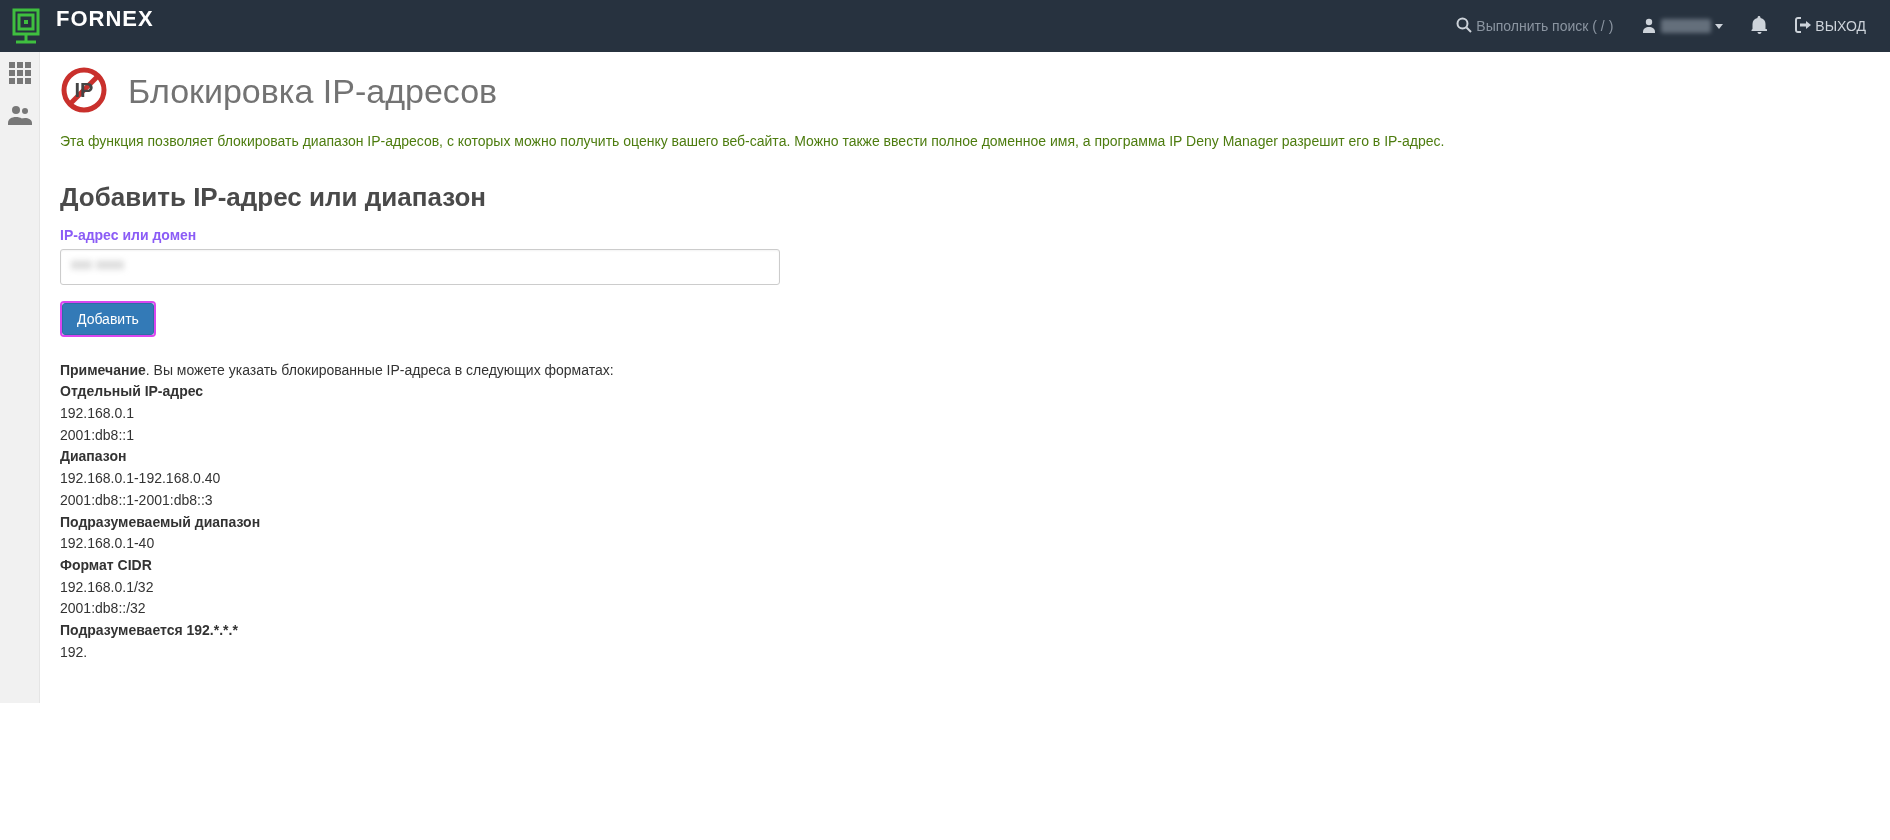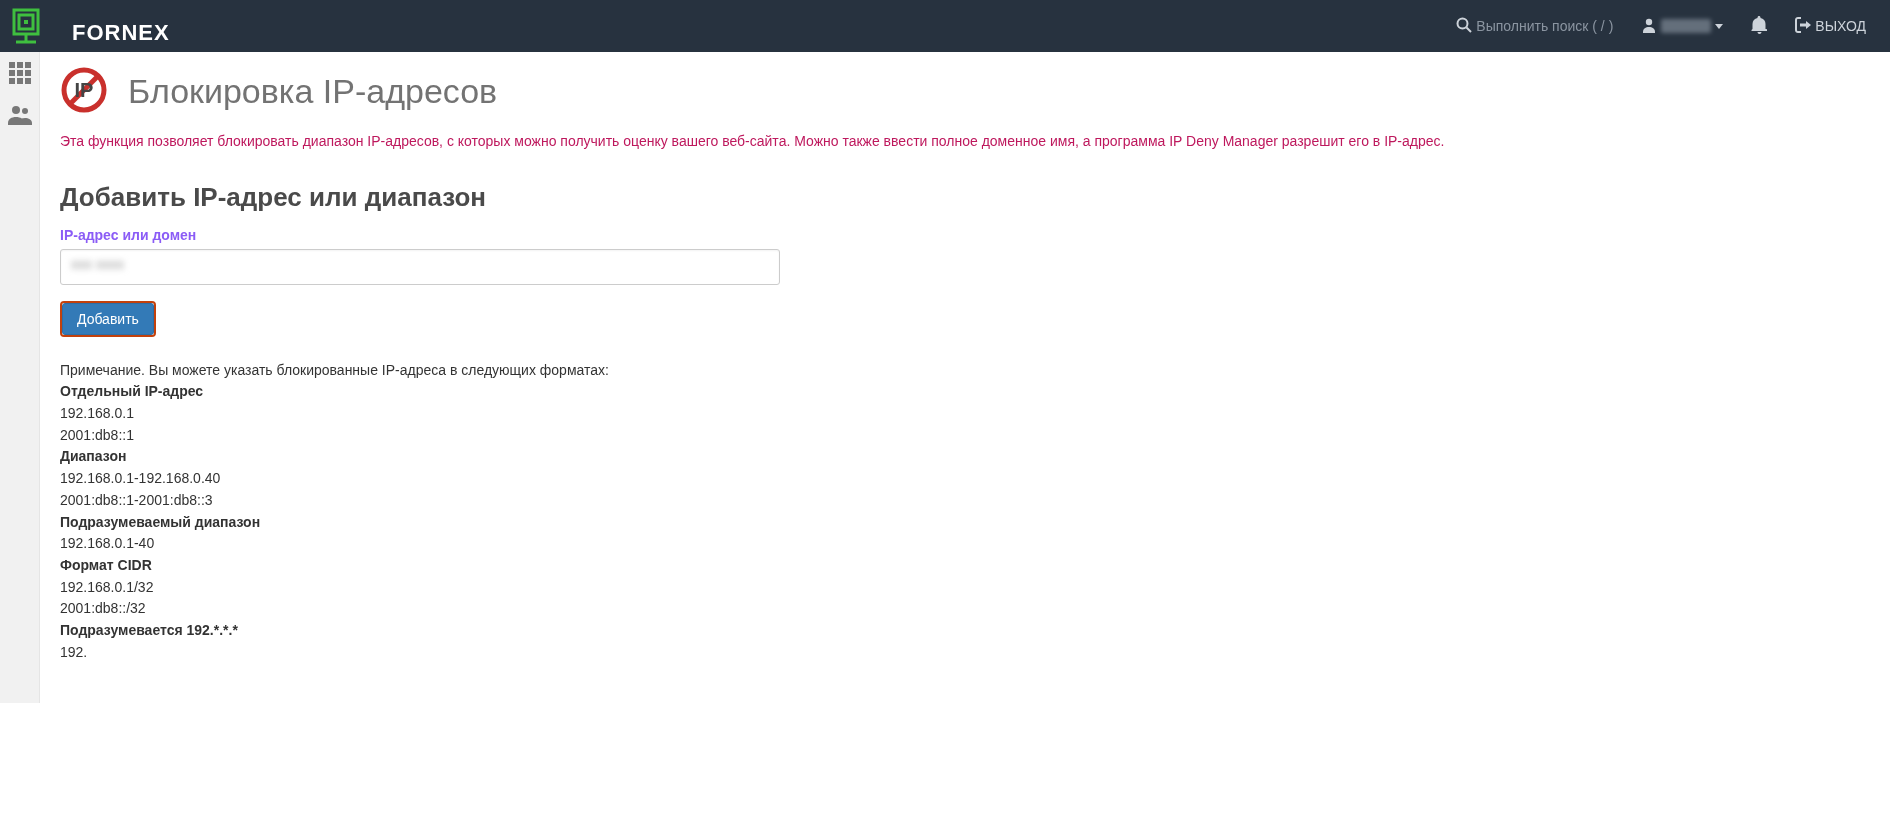--- a/index.html
+++ b/index.html
@@ -7,22 +7,22 @@
   .topbar {
     background: #27323f;
     height: 52px;
     display: flex;
     align-items: center;
     padding: 0 10px 0 0;
     color: #fff;
   }
   .logo-block {
     display: flex;
-    align-items: flex-end;
-    gap: 24px;
+    align-items: flex-start;
+    gap: 8px;
     padding-left: 8px;
   }
   .logo-icon svg { display:block; }
   .logo-text {
     font-size: 22px;
     font-weight: 600;
     letter-spacing: 1px;
     color: #fff;
   }
   .topbar-spacer { flex: 1; }
@@ -76,21 +76,21 @@
     margin-bottom:14px;
     margin-top:4px;
   }
   .page-title {
     font-size: 34px;
     font-weight: 400;
     color:#737373;
   }
   .desc {
     font-size:14px;
-    color:#be185d;
+    color:#4d7c0f;
     margin-bottom:30px;
     line-height:1.5;
   }
   .section-title {
     font-size:26px;
     font-weight:700;
     color:#4a4a4a;
     margin-bottom:14px;
   }
   .field-label {
@@ -113,36 +113,36 @@
   }
   .input-blurred-value {
     display:inline-block;
     filter: blur(3px);
     color:#999;
     user-select:none;
   }
   .add-button-wrap {
     margin-top:16px;
     display:inline-block;
-    border:2px solid #c2410c;
+    border:2px solid #d946ef;
     border-radius:4px;
     padding:0;
   }
   .add-button {
     background:#337ab7;
     color:#fff;
     border:1px solid #2e6da4;
     border-radius:3px;
     padding:7px 14px;
     font-size:14px;
     cursor:pointer;
     display:block;
   }
   .note-block { margin-top:22px; line-height:1.6; font-size:14px; }
-  .note-block strong { font-weight:400; }
+  .note-block strong { font-weight:700; }
   .fmt-list { margin-top:0; line-height:1.55; font-size:14px; }
   .fmt-list .fmt-title { font-weight:700; }
 </style>
 </head>
 <body>
 
 <div class="topbar">
   <div class="logo-block">
     <span class="logo-icon">
       <svg width="40" height="40" viewBox="0 0 40 40">

